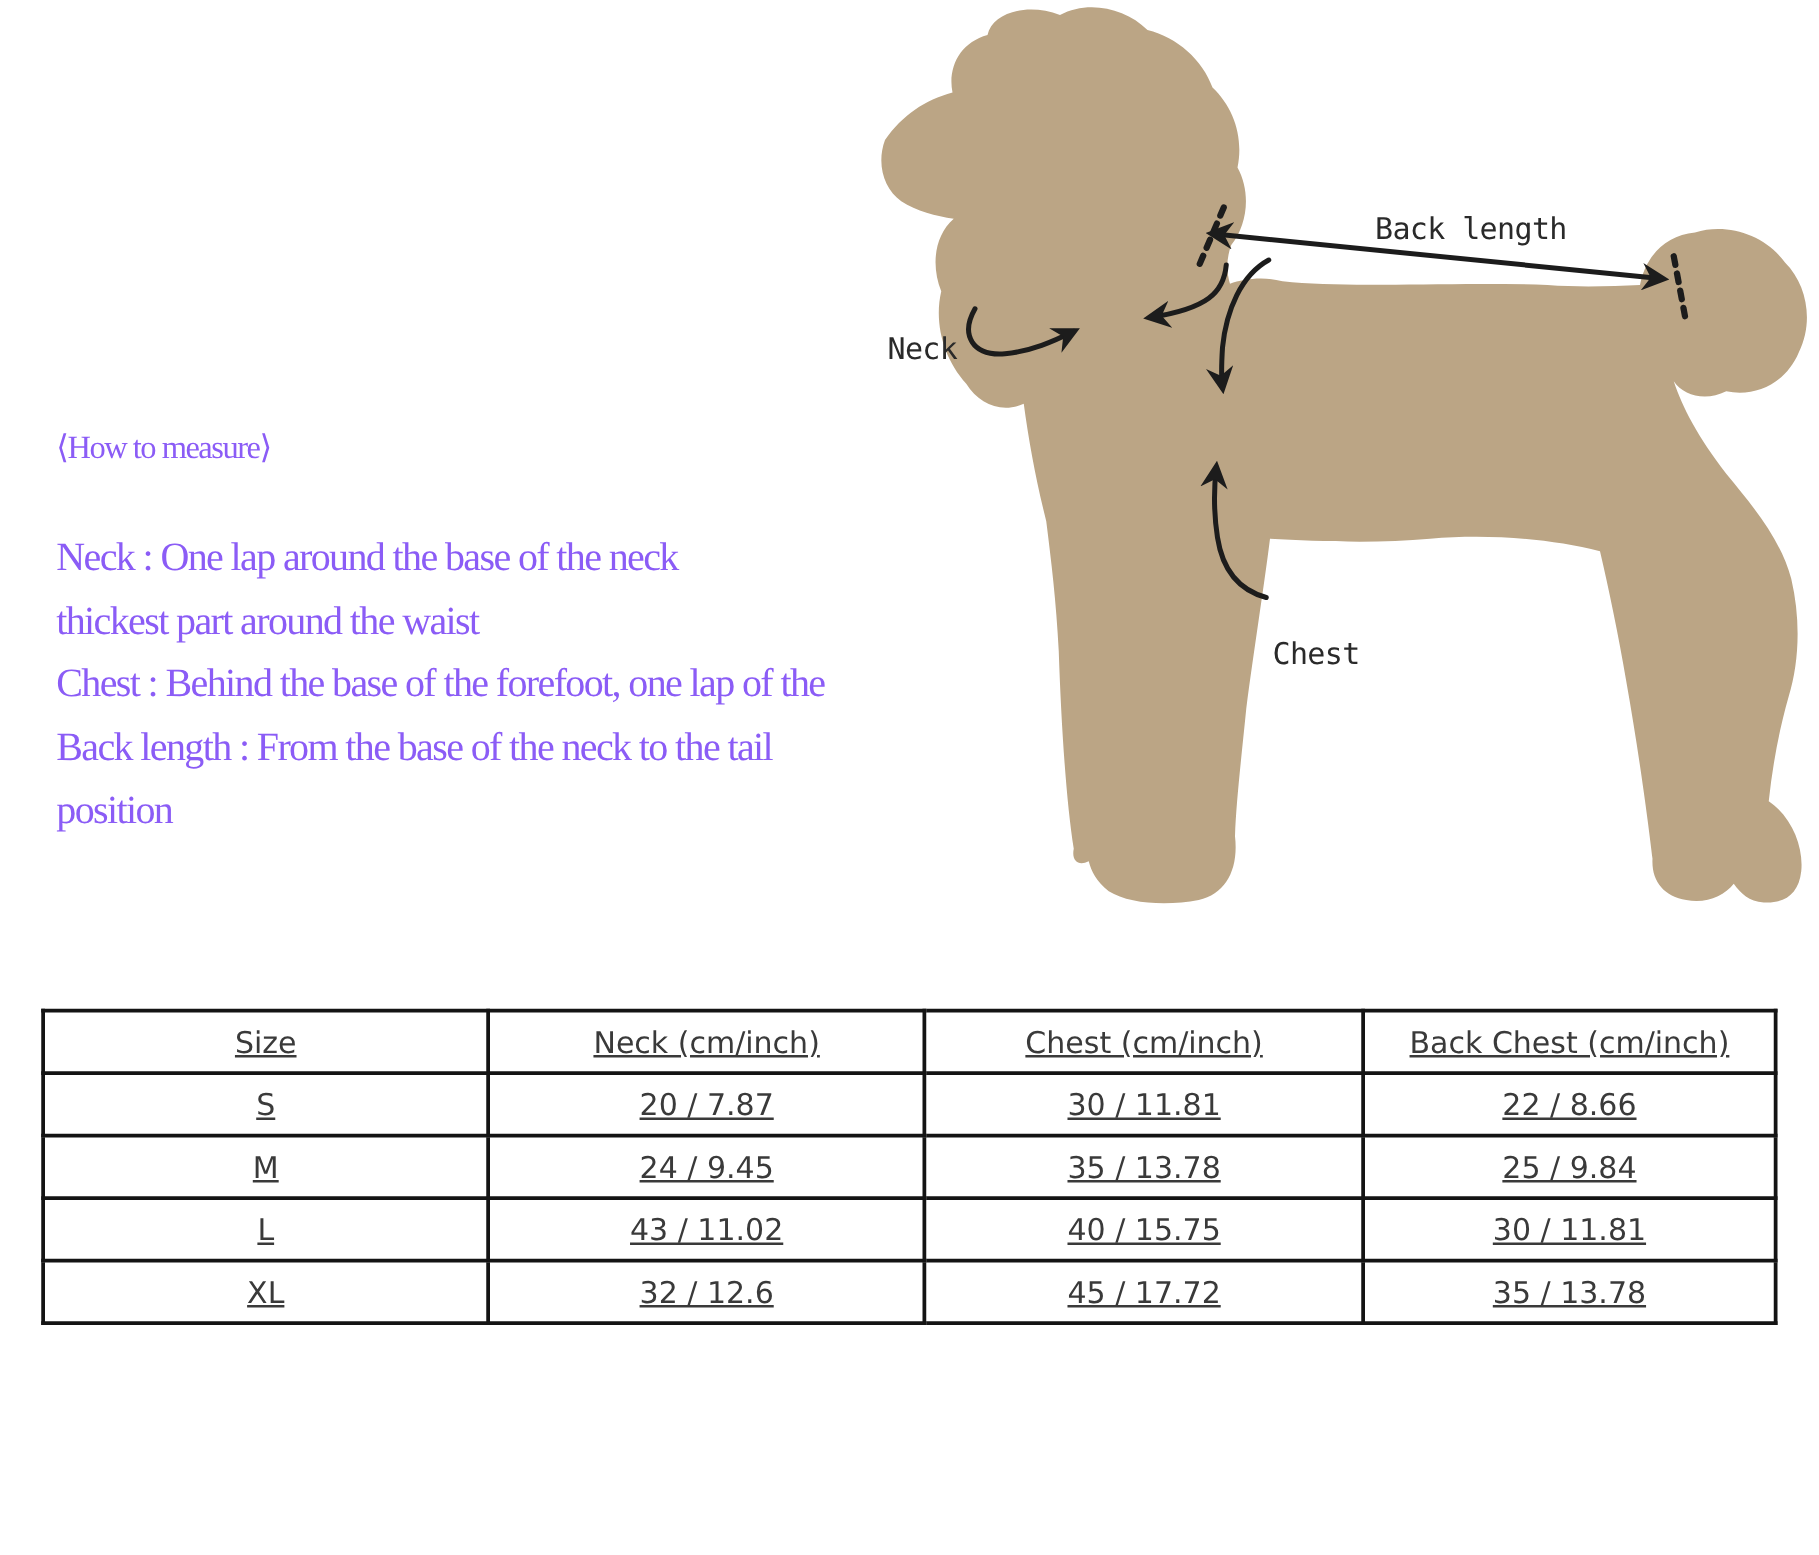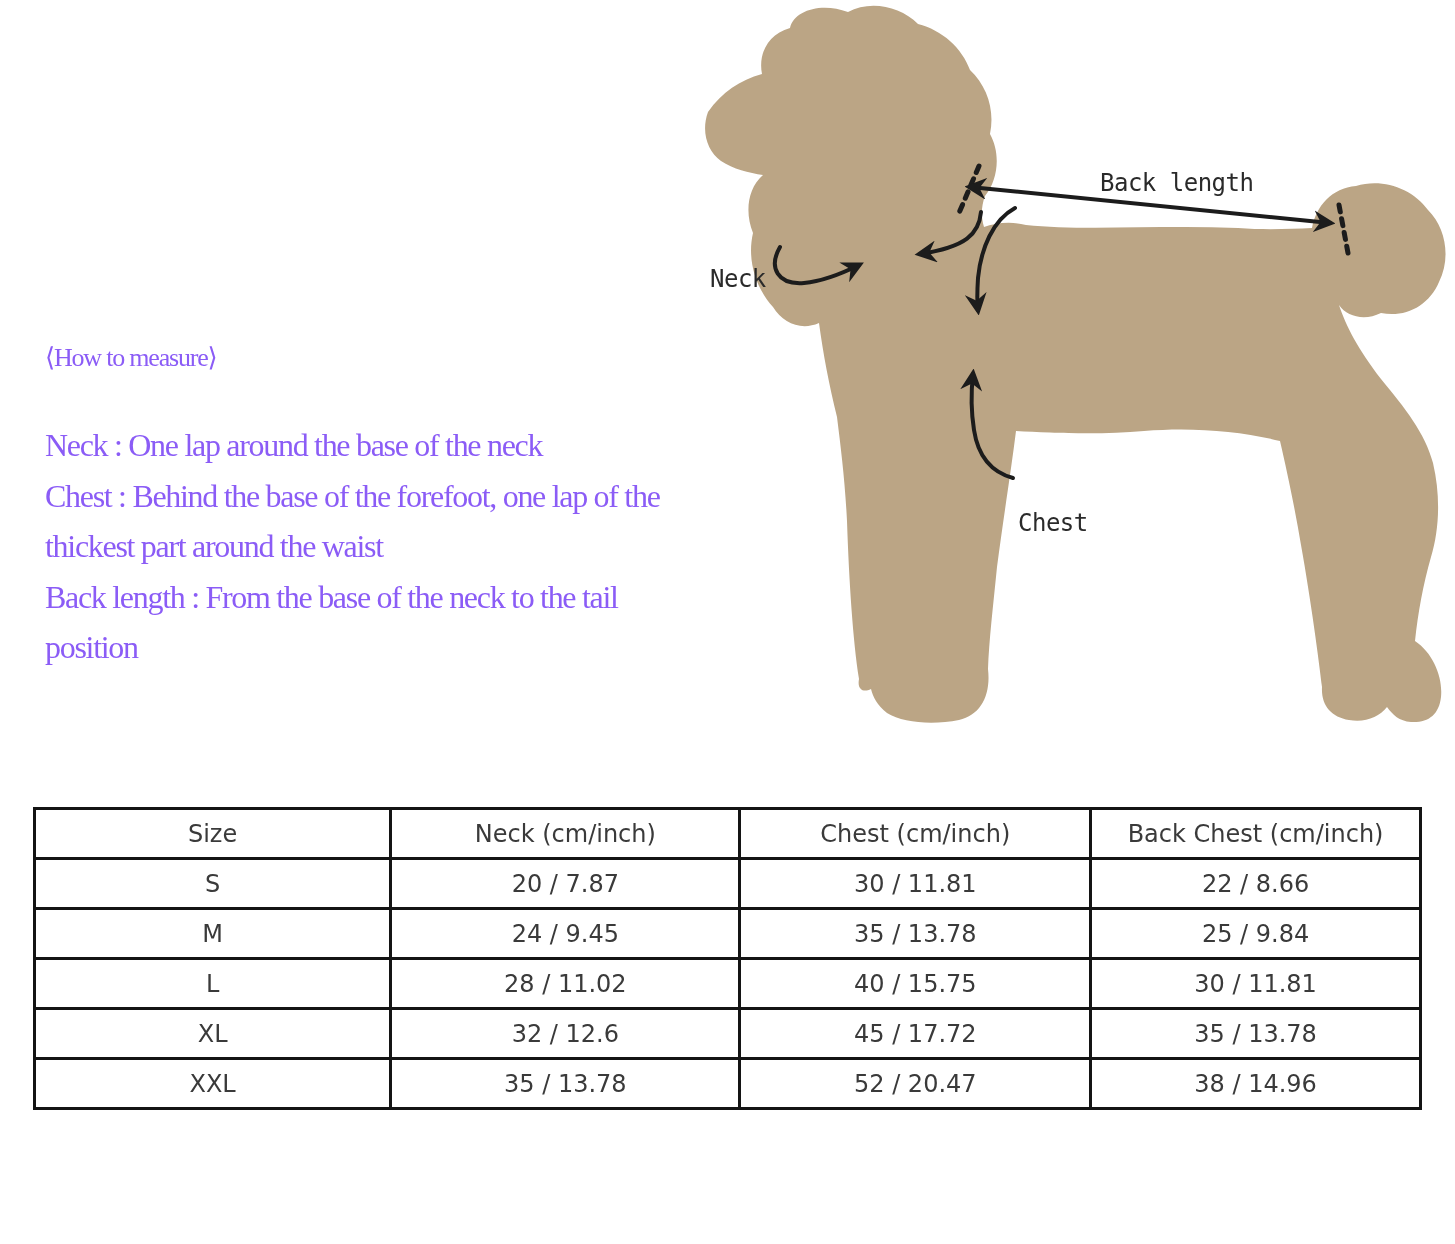--- a/index.html
+++ b/index.html
@@ -78,33 +78,34 @@
     color: #3a3a3a;
     text-align: center;
   }
   .size-table th, .size-table td {
     border: 3px solid #141414;
     height: 47px;
     font-weight: normal;
     padding: 0;
     vertical-align: middle;
     overflow: hidden;
+    text-decoration: underline;
   }
 </style>
 </head>
 <body>
 
 <div class="page">
 
   <section class="howto">
     <div class="howto-title">⟨How to measure⟩</div>
     <div class="howto-lines">
       <div>Neck : One lap around the base of the neck</div>
+      <div>thickest part around the waist</div>
       <div>Chest : Behind the base of the forefoot, one lap of the</div>
-      <div>thickest part around the waist</div>
       <div>Back length : From the base of the neck to the tail</div>
       <div>position</div>
     </div>
   </section>
 
   <figure class="diagram">
     <svg viewBox="0 0 775 745" width="775" height="745" xmlns="http://www.w3.org/2000/svg">
       <defs>
         <marker id="ah" viewBox="0 0 10 10" refX="7.5" refY="5" markerWidth="5.5" markerHeight="5.5" orient="auto-start-reverse">
           <path d="M0,0 L10,5 L0,10 L3.2,5 Z" fill="#1c1c1c"></path>
@@ -196,32 +197,26 @@
         <td>22 / 8.66</td>
       </tr>
       <tr>
         <td>M</td>
         <td>24 / 9.45</td>
         <td>35 / 13.78</td>
         <td>25 / 9.84</td>
       </tr>
       <tr>
         <td>L</td>
-        <td>28 / 11.02</td>
+        <td>43 / 11.02</td>
         <td>40 / 15.75</td>
         <td>30 / 11.81</td>
       </tr>
       <tr>
         <td>XL</td>
         <td>32 / 12.6</td>
         <td>45 / 17.72</td>
         <td>35 / 13.78</td>
       </tr>
-      <tr>
-        <td>XXL</td>
-        <td>35 / 13.78</td>
-        <td>52 / 20.47</td>
-        <td>38 / 14.96</td>
-      </tr>
     </tbody>
   </table>
 
 </div>
 
 </body></html>

